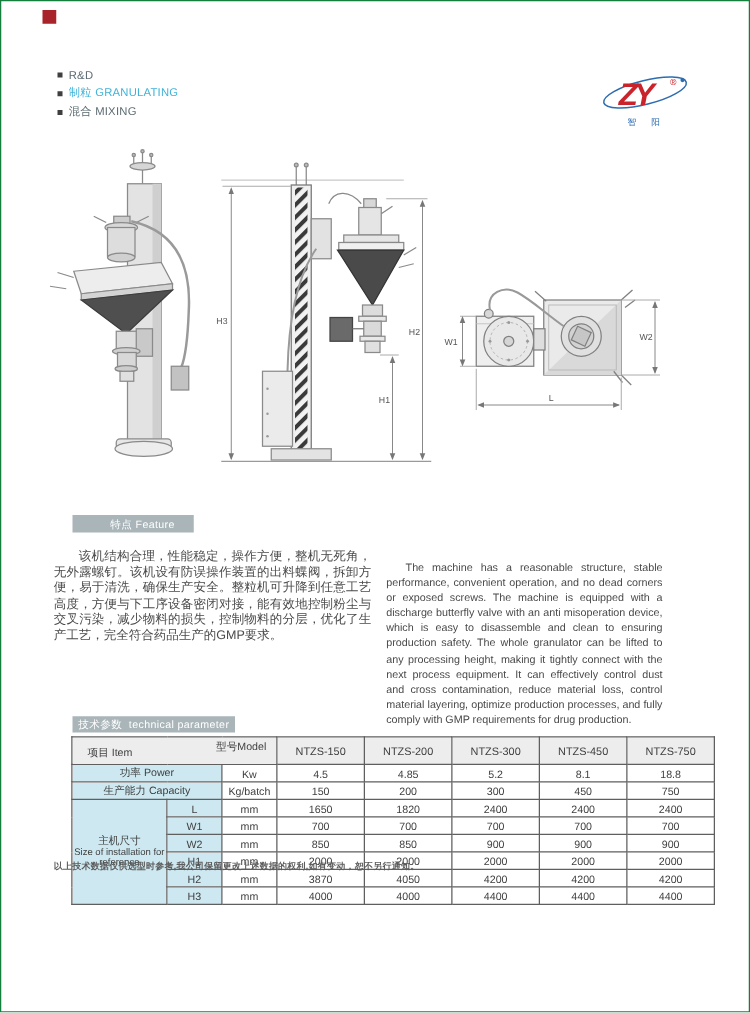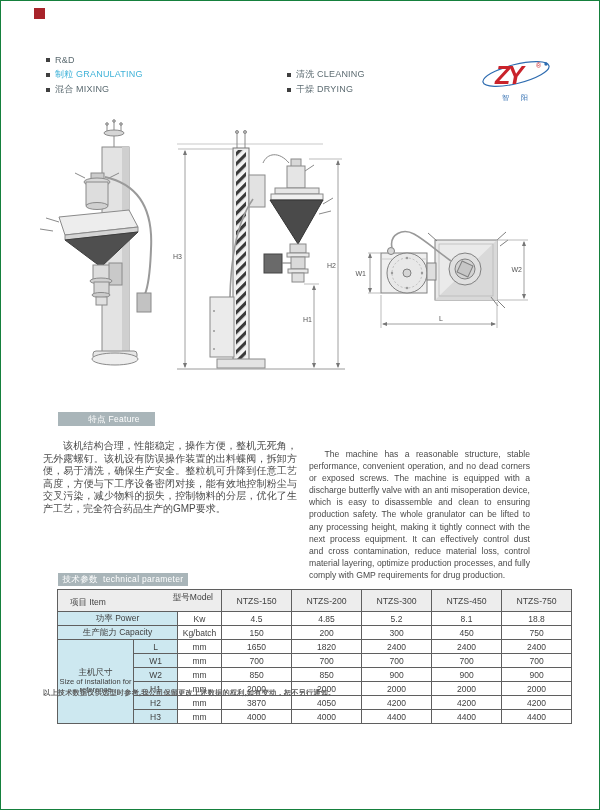--- a/index.html
+++ b/index.html
@@ -71,30 +71,20 @@
       <span class="bullet"></span>
       <span>R&amp;D</span>
     </div>
     <div class="nav-item active">
       <span class="bullet"></span>
       <span>制粒 GRANULATING</span>
     </div>
     <div class="nav-item">
       <span class="bullet"></span>
       <span>混合 MIXING</span>
-    </div>
-  </div>
-  <div class="nav-col c3">
-    <div class="nav-item">
-      <span class="bullet"></span>
-      <span>清洗 CLEANING</span>
-    </div>
-    <div class="nav-item">
-      <span class="bullet"></span>
-      <span>干燥 DRYING</span>
     </div>
   </div>
 
   <div class="logo">
     <svg width="82" height="52" viewBox="0 0 82 52">
       <ellipse cx="36" cy="19" rx="34" ry="9.5" fill="none" stroke="#2e6cb0" stroke-width="1.2" transform="rotate(-14 36 19)"></ellipse>
       <circle cx="66" cy="9" r="1.7" fill="#2e6cb0"></circle>
       <text x="15" y="29" font-size="25" font-weight="bold" font-style="italic" letter-spacing="-3" fill="#c9232b">ZY</text>
       <text x="56" y="13" font-size="7" fill="#c9232b">®</text>
       <text x="22" y="45" font-size="7" fill="#2e6cb0" letter-spacing="12">智阳</text>

